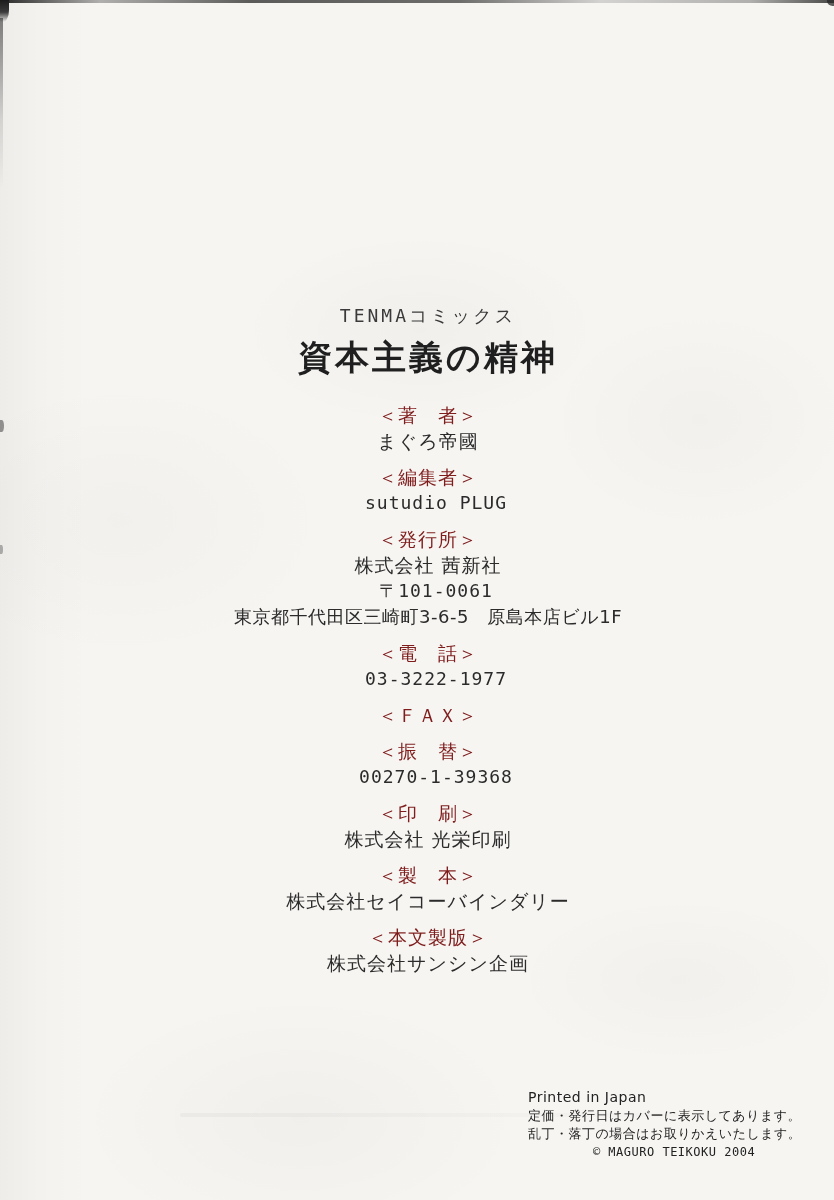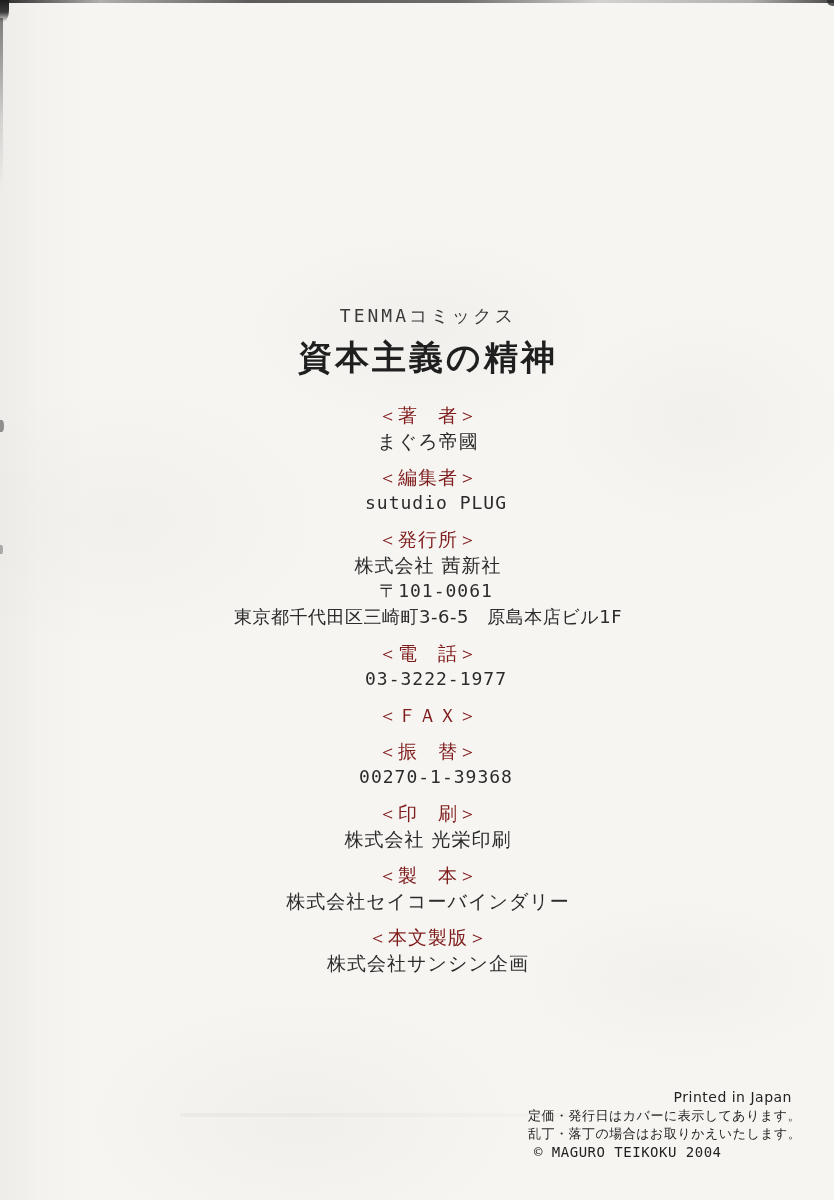--- a/index.html
+++ b/index.html
@@ -132,37 +132,38 @@
   
   .footer-notes {
     position: absolute;
     left: 528px;
     top: 1088px;
     width: 286px;
     text-align: left;
     color: #222;
   }
   .printed-in {
-    text-align: right;
+    text-align: left;
     padding-right: 22px;
     font-size: 14px;
     line-height: 19px;
     letter-spacing: 0.5px;
   }
   .note-line {
     font-size: 13px;
     line-height: 18px;
     letter-spacing: 0.5px;
   }
   .copyright-line {
     font-family: "DejaVu Sans Mono", monospace;
-    font-size: 14px;
+    font-size: 12px;
     line-height: 19px;
     letter-spacing: 0.5px;
     padding-left: 6px;
+    text-align: center;
   }
 </style>
 </head>
 <body>
 
 <div class="top-edge-line"></div>
 <div class="corner-smudge-topleft"></div>
 <div class="left-edge-streak"></div>
 <div class="left-edge-dot-1"></div>
 <div class="left-edge-dot-2"></div>

